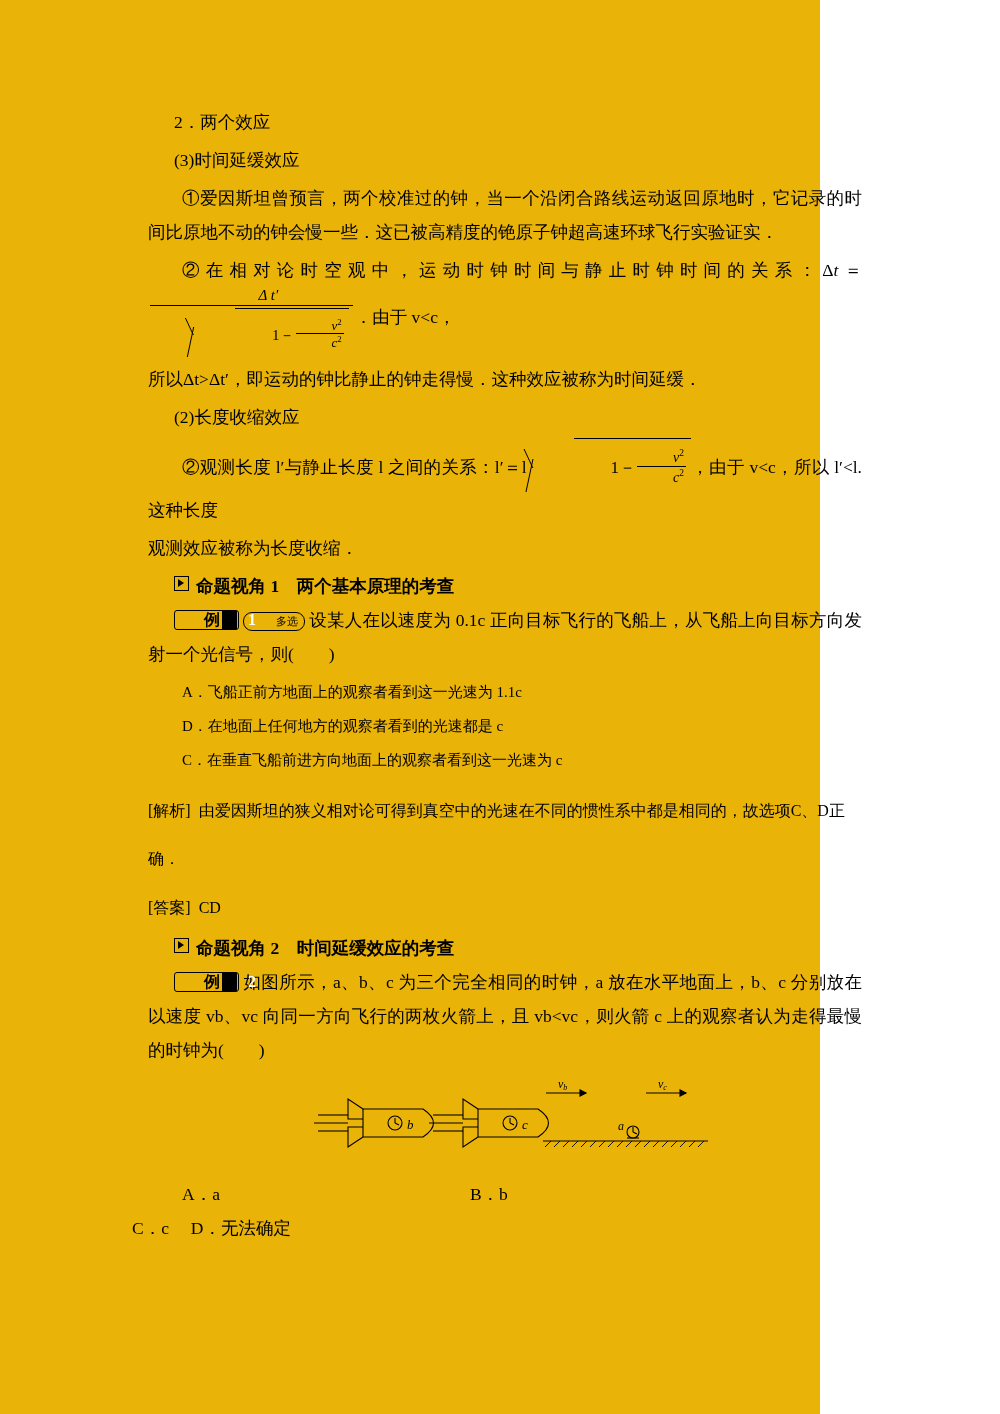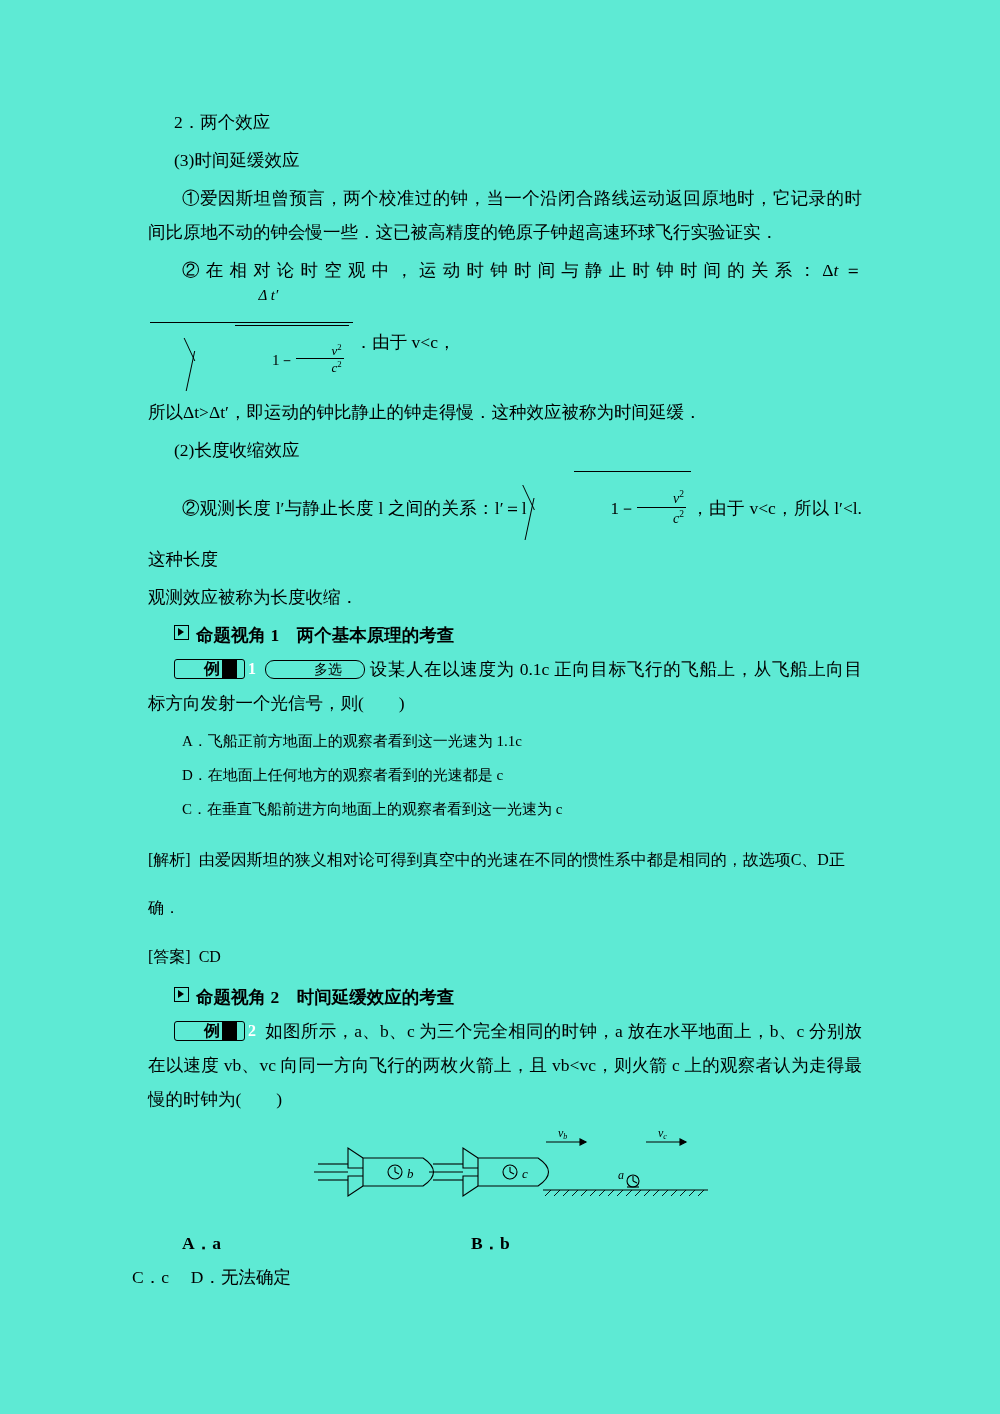--- a/index.html
+++ b/index.html
@@ -11,23 +11,23 @@
     width: 1000px;
     height: 1414px;
     font-family: "Liberation Serif", serif;
     color: #000;
     position: relative;
     overflow: hidden;
   }
   .page {
     position: absolute;
     left: 0; top: 0;
-    width: 1000px;
+    width: 820px;
     height: 1414px;
-    background: #5eead4;
+    background: #eab308;
   }
   .content {
     position: absolute;
     left: 148px;
     top: 105px;
     width: 714px;
   }
   .para {
     font-size: 17.5px;
     line-height: 34px;
@@ -43,21 +43,21 @@
   .frac {
     display: inline-block;
     vertical-align: -1.15em;
     text-align: center;
     line-height: 1.15;
     font-size: 15px;
     margin: 0 2px;
   }
   .frac .top {
     display: block;
-    padding: 0 6px 18px 6px;
+    padding: 0 6px 1px 6px;
     border-bottom: 1px solid #000;
     font-style: italic;
   }
   .frac .bot {
     display: block;
     padding: 2px 4px 0 4px;
   }
   .sqrt {
     display: inline-block;
     position: relative;
@@ -88,21 +88,21 @@
     display: inline-block;
     border-top: 1px solid #000;
     padding: 1px 4px 0 3px;
   }
   .smallfrac {
     display: inline-block;
     text-align: center;
     vertical-align: -0.55em;
     line-height: 1.05;
     font-size: 13px;
-    margin: 16px 1px;
+    margin: 8px 1px;
   }
   .smallfrac .top {
     display: block;
     border-bottom: 1px solid #000;
     padding: 0 2px 0 2px;
     font-style: italic;
   }
   .smallfrac .bot {
     display: block;
     padding: 1px 2px 0 2px;
@@ -135,40 +135,40 @@
     border-left: 6px solid #000;
     border-top: 4px solid transparent;
     border-bottom: 4px solid transparent;
   }
   .ex-badge {
     display: inline-block;
     font-weight: bold;
     font-size: 16px;
     border: 1.4px solid #000;
     border-radius: 3px;
-    padding: 0 7px 0 3px;
+    padding: 0 1px 0 3px;
     line-height: 18px;
-    margin-right: 20px;
+    margin-right: 4px;
     position: relative;
     top: -1px;
   }
   .ex-badge .n {
     display: inline-block;
     background: #000;
     color: #fff;
     width: 15px;
     text-align: center;
     margin-left: 2px;
   }
   .multi {
     display: inline-block;
     border: 1.2px solid #000;
     border-radius: 9px;
-    font-size: 14px;
-    padding: 0 22px;
+    font-size: 11px;
+    padding: 0 6px;
     line-height: 17px;
     margin-right: 4px;
     position: relative;
     top: -1px;
   }
   .opt {
     font-size: 15px;
     line-height: 34px;
     margin: 0;
     text-indent: 34px;
@@ -188,21 +188,20 @@
   .figure {
     margin: 12px 0 6px 0;
     height: 92px;
     position: relative;
   }
   .lastopts {
     font-size: 17.5px;
     line-height: 34px;
     margin: 2px 0 0 0;
     text-indent: 34px;
-    font-weight: bold;
   }
   .lastopts .sp { display: inline-block; width: 250px; }
   .bottomopts {
     font-size: 17.5px;
     line-height: 34px;
     margin: 0;
     text-indent: 0;
     position: relative;
     left: -16px;
   }

